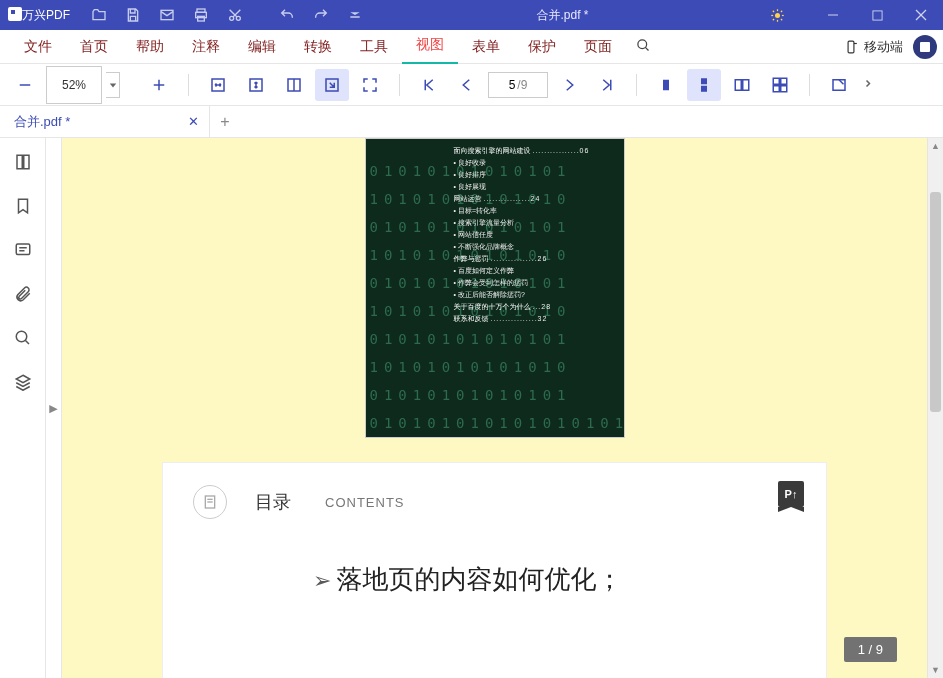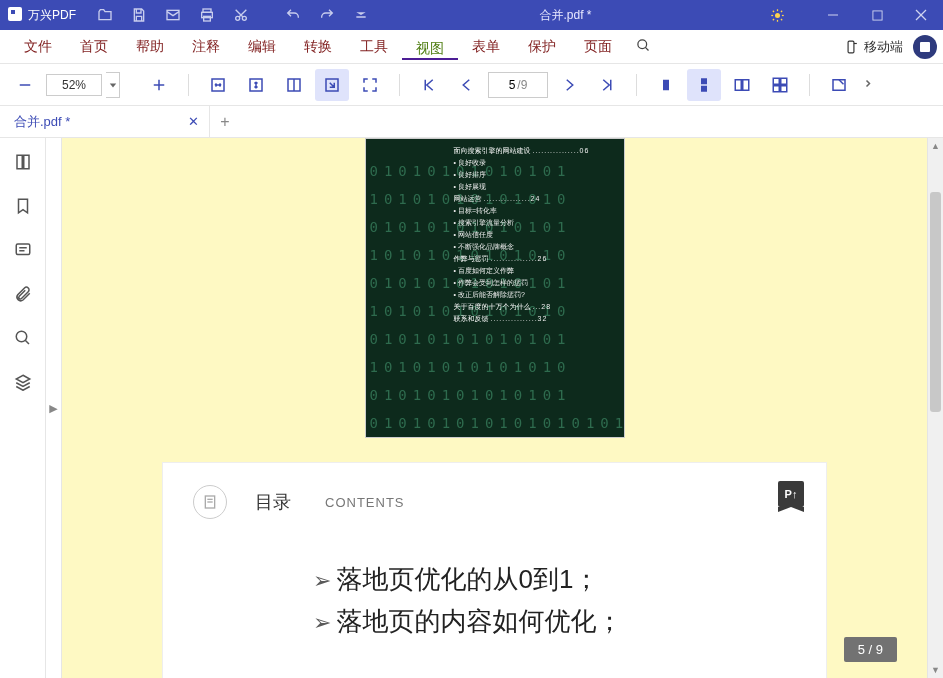--- a/index.html
+++ b/index.html
@@ -1,47 +1,47 @@
 <!DOCTYPE html>
 <html><head>
 <meta charset="utf-8">
 <style>
 * { margin: 0; padding: 0; box-sizing: border-box; }
 body { font-family: "Microsoft YaHei", Arial, sans-serif; width: 943px; height: 678px; overflow: hidden; background: #fff; font-size: 13px; }
 
 
 .titlebar { height: 30px; background: #3c4bb5; display: flex; align-items: center; color: #fff; }
-.titlebar .logo { display: flex; align-items: flex-start; padding: 0 8px; gap: 6px; }
+.titlebar .logo { display: flex; align-items: flex-start; padding: 0 8px; }
 .titlebar .logo .sq { width: 14px; height: 14px; background: #fff; border-radius: 2px; display: inline-block; position: relative; }
 .titlebar .logo .sq::after{content:"";position:absolute;top:3px;left:3px;width:4px;height:4px;background:#3c4bb5;}
 .titlebar .app-name { font-size: 12px; }
 .titlebar .qa-icons { display: flex; gap: 4px; margin-left: 6px; }
 .titlebar .qa-icons .qi { width: 30px; height: 30px; display: flex; align-items: center; justify-content: center; color: #c8cdee; }
 .titlebar .qi svg { width: 16px; height: 16px; }
 .titlebar .doc-title { flex: 1; text-align: center; font-size: 12px; color: #e8e8ff; }
 .titlebar .right { display: flex; align-items: center; }
 .titlebar .wbtn { width: 44px; height: 30px; display: flex; align-items: center; justify-content: center; color: #d0d4f0; }
 .titlebar .sun { margin-right: 12px; color: #ffd24d; }
 
 
 .menubar { height: 34px; display: flex; align-items: center; padding: 0 6px 0 10px; border-bottom: 1px solid #e6e6e6; }
 .menubar .mitem { padding: 6px 14px; font-size: 14px; color: #7f1d1d; cursor: default; }
-.menubar .mitem.active { color: #4d7c0f; border-bottom: 2px solid #4c1d95; padding-bottom: 0; }
+.menubar .mitem.active { color: #ef4444; border-bottom: 2px solid #14b8a6; padding-bottom: 8px; }
 .menubar .mitem.searchicon { padding: 6px 10px; color: #444; }
 .menubar .spacer { flex: 1; }
 .menubar .mobile { display: flex; align-items: center; gap: 6px; font-size: 13px; color: #333; margin-right: 10px; justify-content: center; }
 .menubar .brand-badge { width: 24px; height: 24px; border-radius: 50%; background: #2e3a7d; display: flex; align-items: center; justify-content: center; }
 .menubar .brand-badge .inner { width: 10px; height: 10px; background: #fff; border-radius: 1px; }
 
 
 .toolbar { height: 42px; display: flex; align-items: center; padding: 0 8px; gap: 4px; border-bottom: 1px solid #e6e6e6; color: #3c4bb5; overflow: hidden; }
 .toolbar .tb { width: 34px; height: 32px; display: flex; align-items: center; justify-content: center; border-radius: 3px; }
 .toolbar .tb.active { background: #dfe3fb; }
 .toolbar .tb svg { width: 18px; height: 18px; }
-.toolbar .zoomval { width: 56px; height: 22px; border: 1px solid #ccc; display: flex; align-items: center; justify-content: center; font-size: 12px; color: #333; background: #fff; }
+.toolbar .zoomval { width: 56px; height: 38px; border: 1px solid #ccc; display: flex; align-items: center; justify-content: center; font-size: 12px; color: #333; background: #fff; }
 .toolbar .chev { width: 14px; height: 26px; border: 1px solid #ccc; border-left: none; display: flex; align-items: center; justify-content: center; color: #666; }
 .toolbar .sep { width: 1px; height: 22px; background: #ddd; margin: 0 8px; }
 .toolbar .pagefield { width: 60px; height: 26px; border: 1px solid #ccc; display: flex; align-items: center; justify-content: center; font-size: 12px; color: #333; }
 .toolbar .pagefield .pn { color: #000; padding-right: 2px;}
 .toolbar .pagefield .pt { color: #888; }
 .toolbar .more-arr { width: 16px; color: #666; display:flex; align-items:center; justify-content:center; }
 
 
 .tabrow { height: 32px; display: flex; align-items: center; border-bottom: 1px solid #e6e6e6; }
 .tabrow .doctab { height: 32px; padding: 0 10px 0 14px; display: flex; align-items: center; gap: 20px; font-size: 13px; color: #3c4bb5; border-right: 1px solid #e6e6e6; min-width: 210px; justify-content: space-between; }
@@ -421,27 +421,26 @@
             <svg width="16" height="16" viewBox="0 0 24 24" fill="none" stroke="currentColor" stroke-width="2">
               <rect x="5" y="3" width="14" height="18"></rect>
               <line x1="8" y1="8" x2="16" y2="8"></line>
               <line x1="8" y1="12" x2="16" y2="12"></line>
             </svg>
           </div>
         <span class="t1">目录</span>
         <span class="t2">CONTENTS</span>
       </div>
       <div class="list">
-        <div class="li">落地页优化的从0到1；</div>
         <div class="li">落地页的内容如何优化；</div>
 
       </div>
     </div>
 
-    <div class="page-indicator">5 / 9</div>
+    <div class="page-indicator">1 / 9</div>
   </div>
 
   <div class="scrollbar">
     <div class="arr up">▲</div>
     <div class="thumb"></div>
     <div class="arr down">▼</div>
   </div>
 </div>
 
 </body></html>

